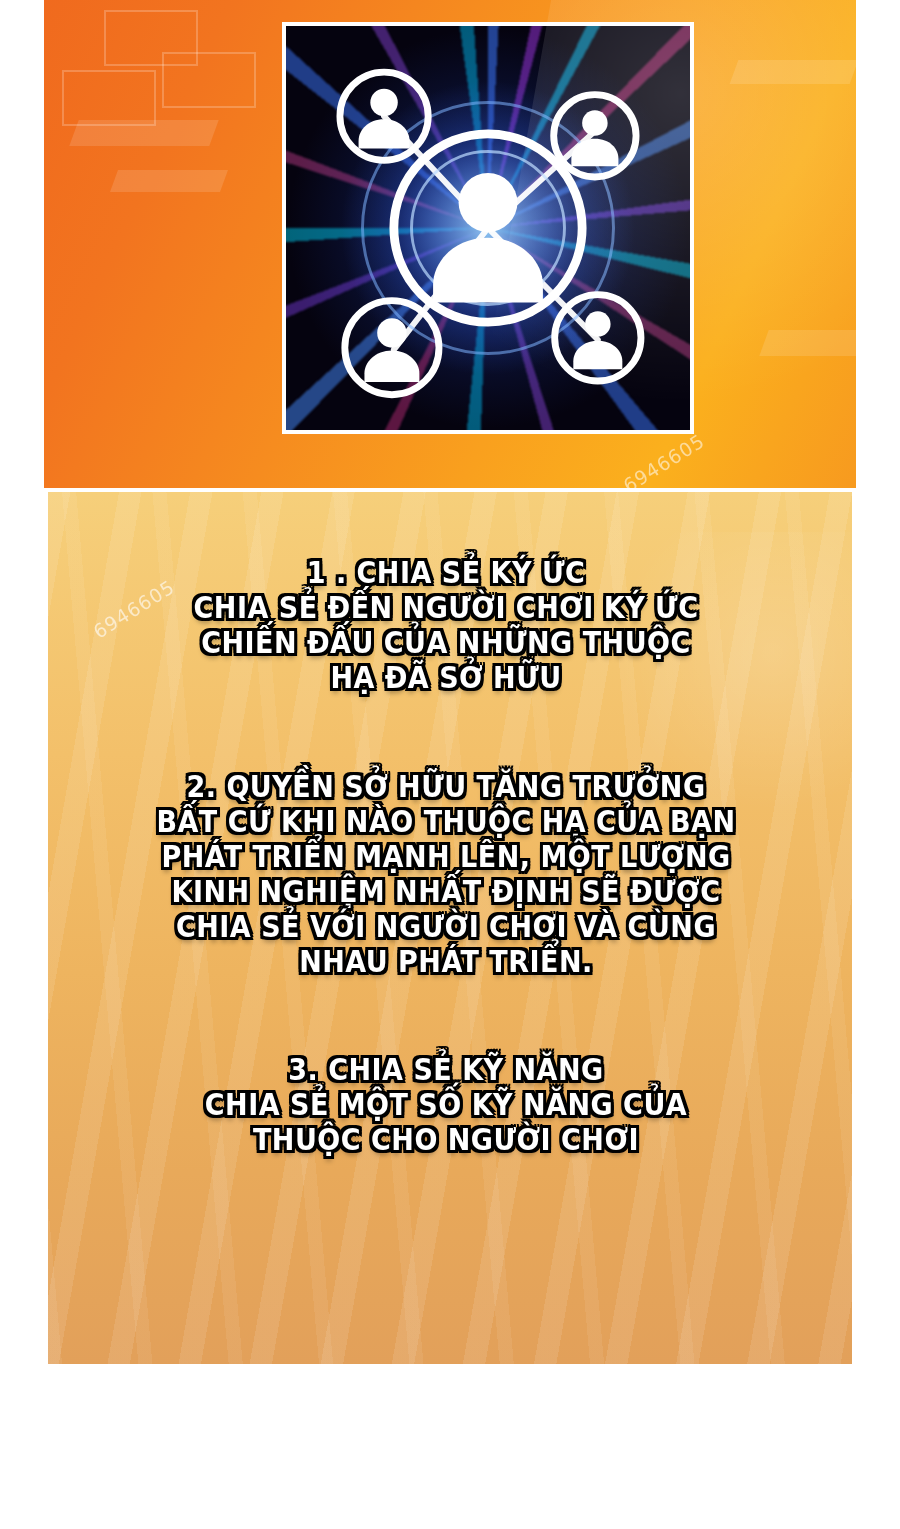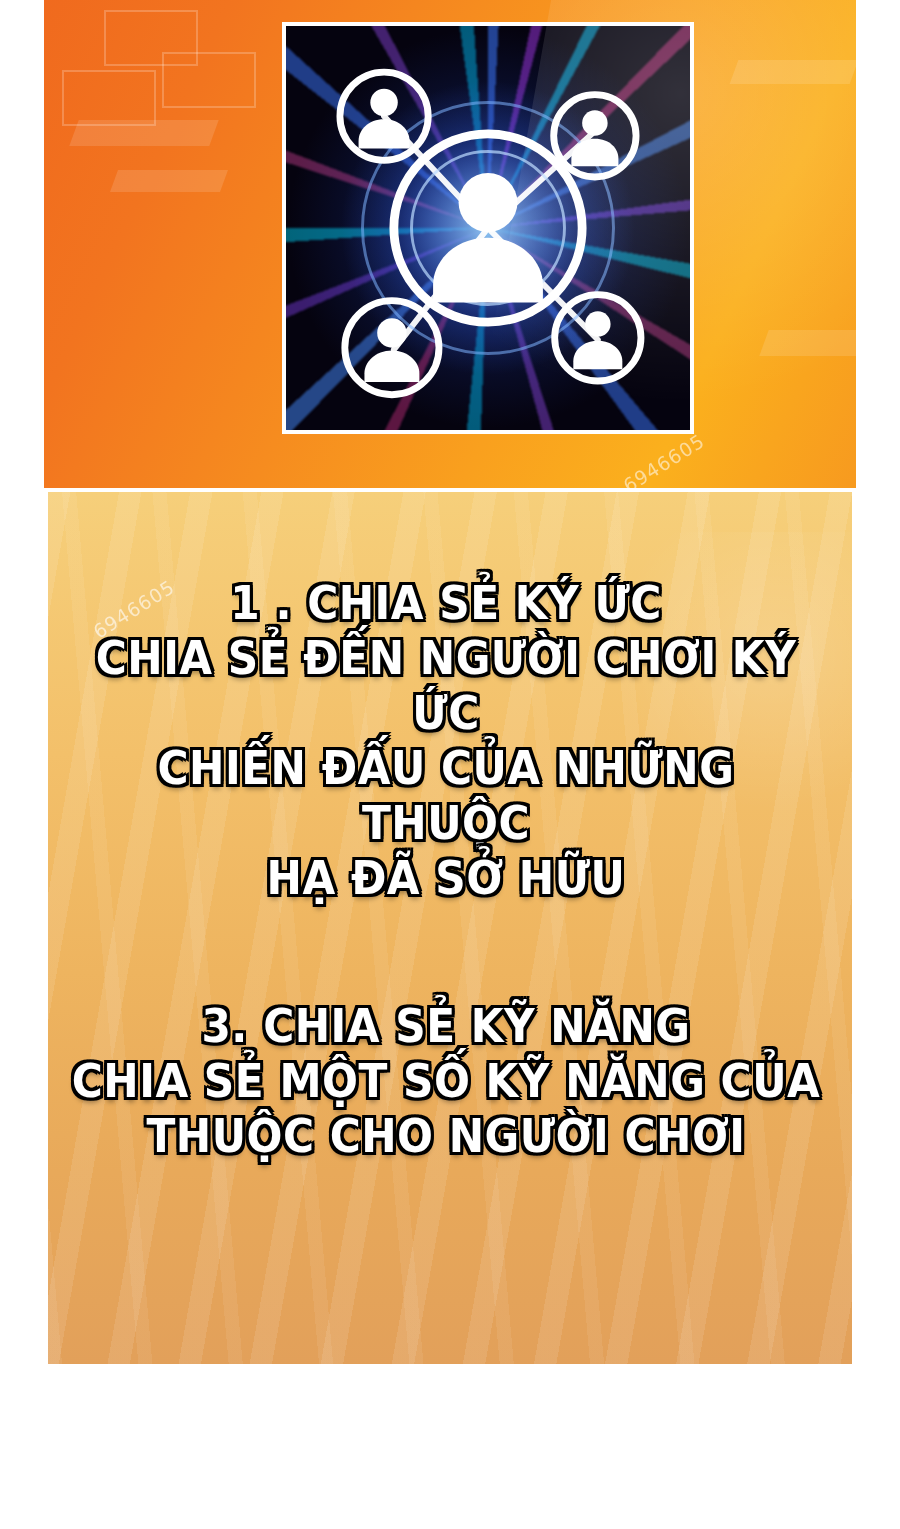--- a/index.html
+++ b/index.html
@@ -159,21 +159,21 @@
   }
 
   .desc {
     position: relative;
     padding: 28px 26px 0 18px;
     text-align: center;
     color: #ffffff;
     font-family: "DejaVu Sans", sans-serif;
     font-weight: bold;
     font-stretch: condensed;
-    font-size: 47px;
+    font-size: 30px;
     line-height: 1.17;
     letter-spacing: 0.5px;
     text-shadow:
       -3px -3px 0 #000, 3px -3px 0 #000, -3px 3px 0 #000, 3px 3px 0 #000,
       -3px 0 0 #000, 3px 0 0 #000, 0 -3px 0 #000, 0 3px 0 #000,
       0 5px 5px rgba(0,0,0,0.35);
     white-space: pre-line;
   }
   .desc .block { margin: 0 0 38px 0; }
   .desc .block:last-child { margin-bottom: 0; }
@@ -294,20 +294,26 @@
   </div>
 
   <div class="panel">
     <div class="panel-stripes"></div>
     <div class="panel-hex"></div>
     <div class="desc">
       <p class="block">1 . CHIA SẺ KÝ ỨC
 CHIA SẺ ĐẾN NGƯỜI CHƠI KÝ ỨC
 CHIẾN ĐẤU CỦA NHỮNG THUỘC
 HẠ ĐÃ SỞ HỮU</p>
+      <p class="block">2. QUYỀN SỞ HỮU TĂNG TRƯỞNG
+BẤT CỨ KHI NÀO THUỘC HẠ CỦA BẠN
+PHÁT TRIỂN MẠNH LÊN, MỘT LƯỢNG
+KINH NGHIỆM NHẤT ĐỊNH SẼ ĐƯỢC
+CHIA SẺ VỚI NGƯỜI CHƠI VÀ CÙNG
+NHAU PHÁT TRIỂN.</p>
       <p class="block">3. CHIA SẺ KỸ NĂNG
 CHIA SẺ MỘT SỐ KỸ NĂNG CỦA
 THUỘC CHO NGƯỜI CHƠI</p>
     </div>
   </div>
 
   <div class="wm w1">6946605</div>
   <div class="wm w2">6946605</div>
 
   <div class="bottom-fill"></div>

